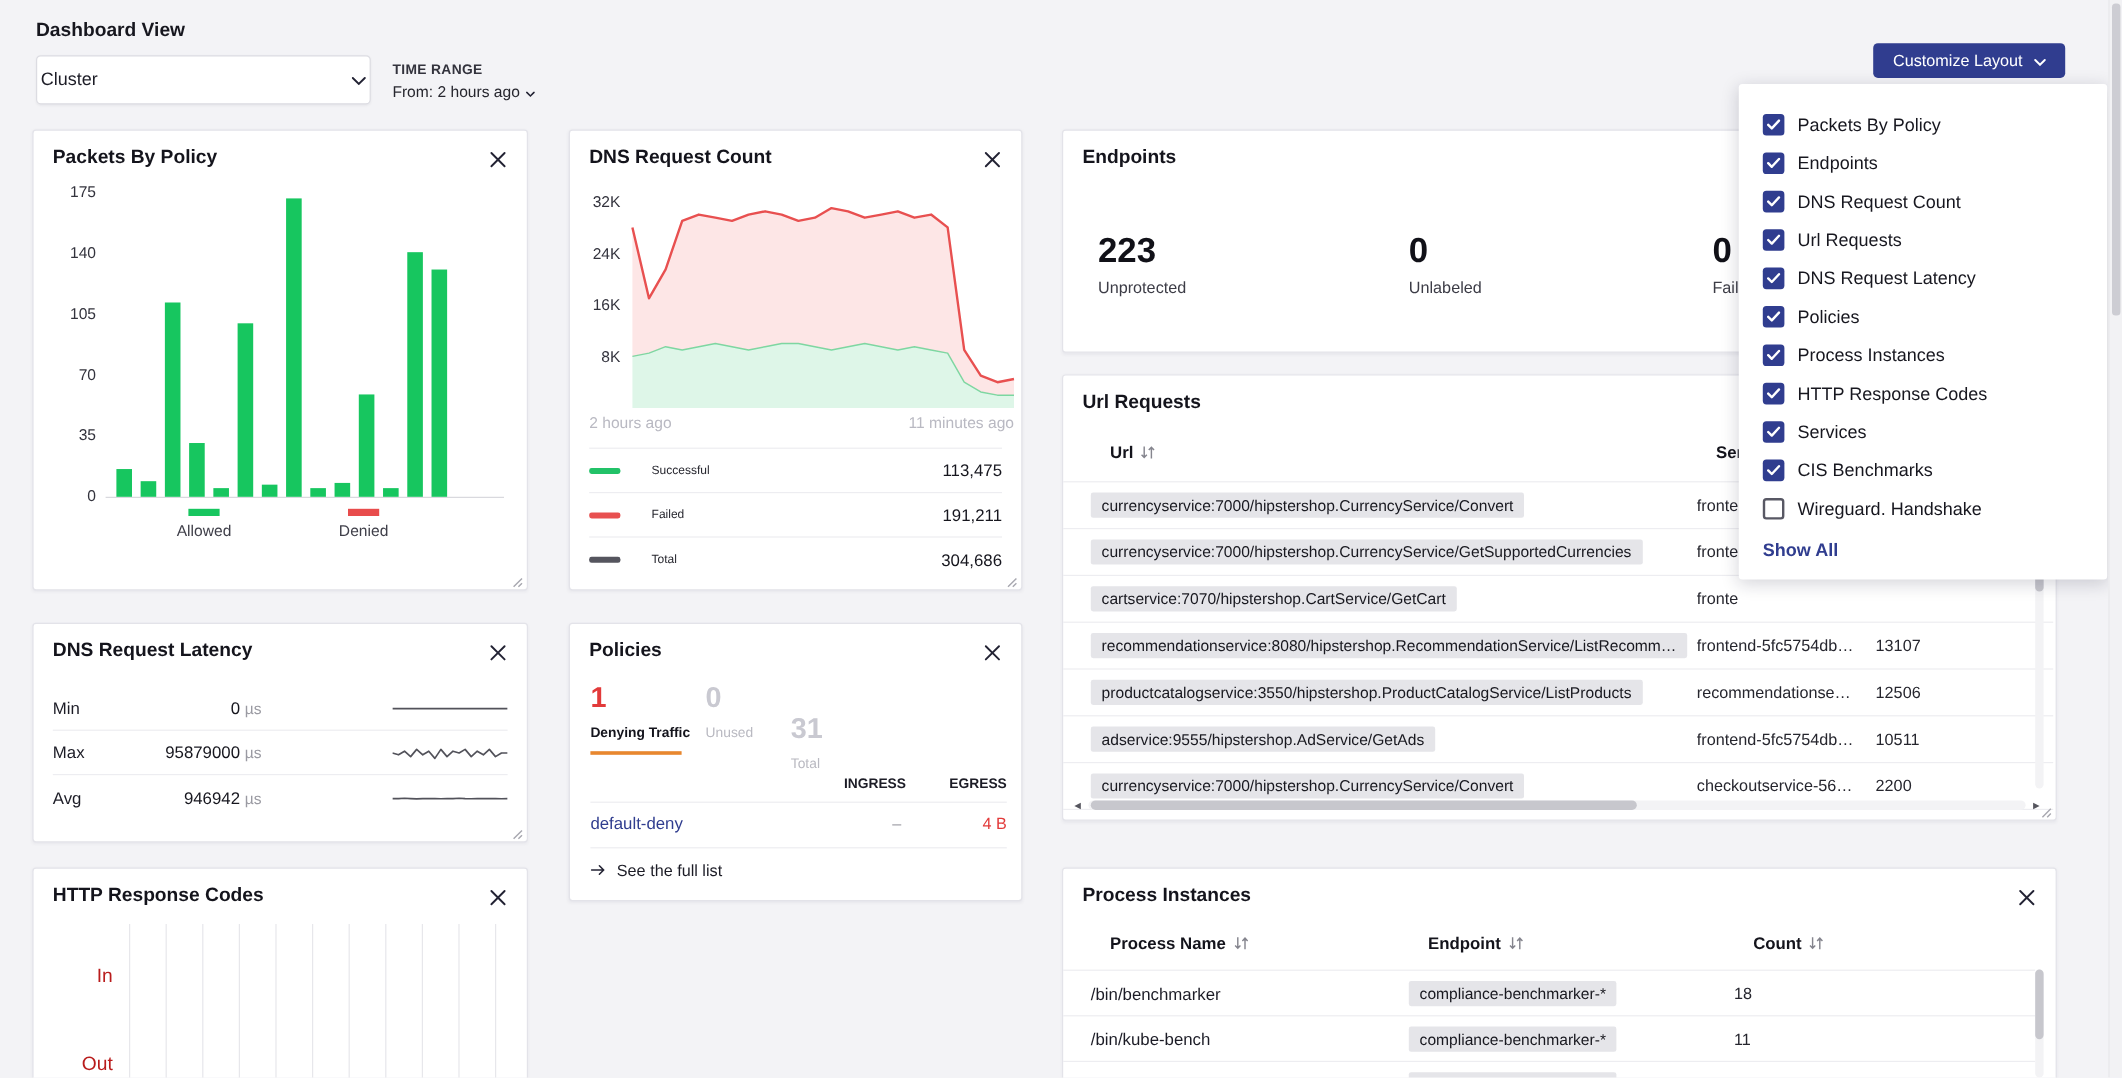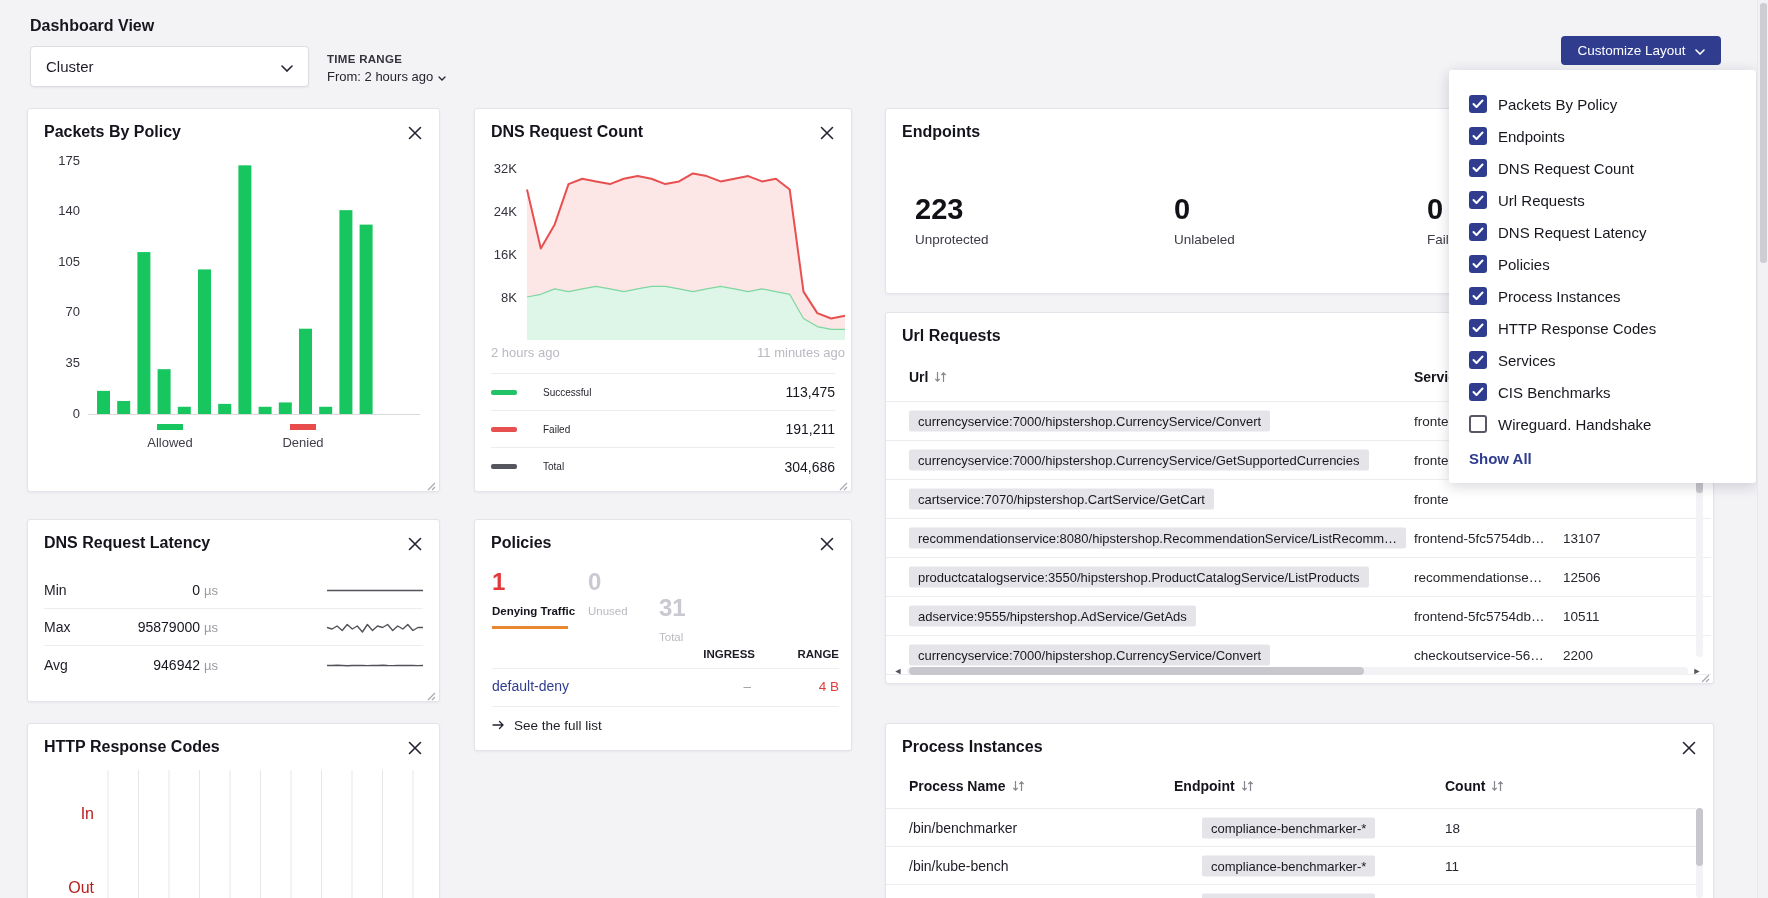--- a/index.html
+++ b/index.html
@@ -1,21 +1,21 @@
 <!DOCTYPE html>
 <html><head>
 <meta charset="utf-8">
 <style>
   *{box-sizing:border-box;margin:0;padding:0;}
   html,body{width:1768px;height:898px;}
   body{position:relative;background:#f3f3f6;font-family:"Liberation Sans",sans-serif;color:#1c1c26;overflow:hidden;}
 
   
   .page-title{position:absolute;left:30px;top:17px;font-size:16px;font-weight:bold;color:#16161e;}
-  .view-select{position:absolute;left:30px;top:46px;width:279px;height:41px;background:#fff;border:1px solid #dcdce2;border-radius:4px;display:flex;align-items:center;justify-content:space-between;padding:0 15px;font-size:15px;color:#1c1c26;box-shadow:0 1px 2px rgba(20,20,40,.05);cursor:pointer;}
+  .view-select{position:absolute;left:30px;top:46px;width:279px;height:41px;background:#fff;border:1px solid #dcdce2;border-radius:4px;display:flex;align-items:center;justify-content:space-between;padding:0 3px;font-size:15px;color:#1c1c26;box-shadow:0 1px 2px rgba(20,20,40,.05);cursor:pointer;}
   .time-range{position:absolute;left:327px;top:53px;}
   .tr-label{font-size:11.5px;font-weight:bold;color:#33333d;letter-spacing:.3px;}
   .tr-from{font-size:13px;color:#26262e;margin-top:4px;display:flex;align-items:center;gap:5px;cursor:pointer;}
   .customize-btn{position:absolute;left:1561px;top:36px;width:160px;height:29px;background:#303d8f;color:#fff;border:none;border-radius:4px;font-size:13.5px;font-family:inherit;display:flex;align-items:center;justify-content:center;gap:9px;cursor:pointer;}
 
   
   .customize-panel{position:absolute;left:1449px;top:70px;width:307px;background:#fff;border-radius:3px;box-shadow:0 3px 14px rgba(20,20,50,.18);padding:18px 14px 16px 20px;z-index:100;}
   .menu-item{display:flex;align-items:center;gap:11px;height:32px;cursor:pointer;}
   .checkbox{width:18px;height:18px;border-radius:3px;flex:0 0 18px;display:flex;align-items:center;justify-content:center;}
   .checkbox.checked{background:#303d8f;}
@@ -55,36 +55,36 @@
   .legend-label{font-size:10px;color:#26262e;}
   .legend-value{margin-left:auto;font-size:14px;color:#16161e;}
 
   
   .ep-stat{position:absolute;top:84px;}
   .ep-value{font-size:29px;font-weight:bold;color:#111118;}
   .ep-label{font-size:13.5px;color:#3c3c46;margin-top:6px;}
 
   
   .tbl-head{position:absolute;font-size:14px;font-weight:bold;color:#14141c;}
-  .tbl-head .col{position:absolute;top:0;display:flex;align-items:center;gap:6px;white-space:nowrap;cursor:pointer;}
+  .tbl-head .col{position:absolute;top:0;display:flex;align-items:center;gap:6px;white-space:nowrap;cursor:pointer;margin-left:16px;}
   .sort-icon{display:inline-flex;}
   .chip{background:#e5e5e9;padding:3px 9px;border-radius:2px;font-size:13px;color:#18181f;white-space:nowrap;}
 
   #url-head{top:56px;left:23px;right:20px;height:22px;}
   #url-rows{position:absolute;top:88px;left:0;right:2px;border-top:1px solid #ededf1;}
   .url-row{position:relative;height:39px;border-bottom:1px solid #ededf1;}
   .url-row .chip{position:absolute;left:23px;top:50%;transform:translateY(-50%);}
   .svc-cell{position:absolute;left:528px;top:50%;transform:translateY(-50%);font-size:13.5px;color:#26262e;white-space:nowrap;}
   .cnt-cell{position:absolute;left:677px;top:50%;transform:translateY(-50%);font-size:13.5px;color:#26262e;}
 
   #proc-head{top:54px;left:23px;right:20px;height:22px;}
   #proc-rows{position:absolute;top:84px;left:0;right:17px;border-top:1px solid #ededf1;}
   .proc-row{position:relative;height:38px;border-bottom:1px solid #ededf1;}
   .proc-name{position:absolute;left:23px;top:50%;transform:translateY(-50%);font-size:14px;color:#1c1c26;white-space:nowrap;}
-  .proc-row .chip{position:absolute;left:288px;top:50%;transform:translateY(-50%);margin-left:28px;}
+  .proc-row .chip{position:absolute;left:288px;top:50%;transform:translateY(-50%);}
   .proc-cnt{position:absolute;left:559px;top:50%;transform:translateY(-50%);font-size:13.5px;color:#26262e;}
 
   
   .vscroll{position:absolute;width:7px;background:#f3f3f5;border-radius:4px;}
   .vthumb{position:absolute;left:0;width:7px;background:#c7c7cd;border-radius:4px;cursor:pointer;}
   .hscroll{position:absolute;left:6px;right:10px;top:352px;height:12px;display:flex;align-items:center;gap:3px;}
   .harrow{font-size:9px;color:#55555e;width:12px;text-align:center;cursor:pointer;line-height:12px;}
   .htrack{flex:1;height:8px;background:#f3f3f5;border-radius:4px;position:relative;}
   .hthumb{position:absolute;left:2px;top:0;height:8px;width:455px;background:#c7c7cd;border-radius:4px;cursor:pointer;}
   .page-scroll{position:absolute;right:0;top:0;width:11px;height:898px;background:#f2f2f4;border-left:1px solid #e8e8ec;z-index:200;}
@@ -368,21 +368,21 @@
       <div class="pol-value muted">0</div>
       <div class="pol-label muted">Unused</div>
     </div>
     <div class="pol-stat" id="pol-stat2">
       <div class="pol-value muted">31</div>
       <div class="pol-label muted">Total</div>
     </div>
   </div>
   <div class="pol-head">
     <span class="ingress">INGRESS</span>
-    <span class="egress">RANGE</span>
+    <span class="egress">EGRESS</span>
   </div>
   <div class="pol-div" style="top:148px"></div>
   <div class="pol-row">
     <span class="pol-name">default-deny</span>
     <span class="pol-ing">–</span>
     <span class="pol-egr">4 B</span>
   </div>
   <div class="pol-div" style="top:186px"></div>
   <div class="pol-link">
     <span><svg width="13" height="10" viewBox="0 0 13 10">

